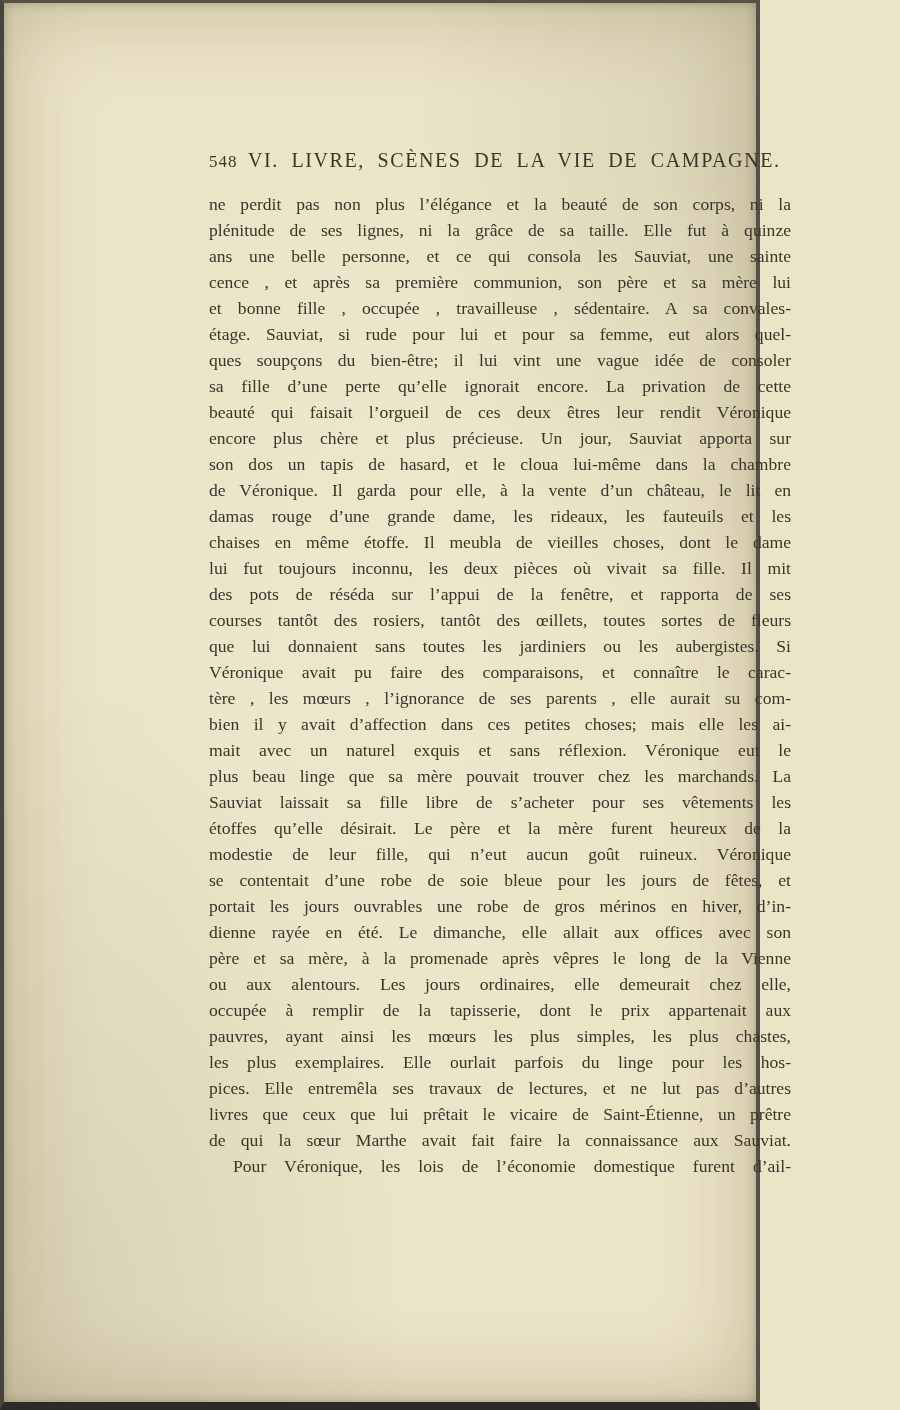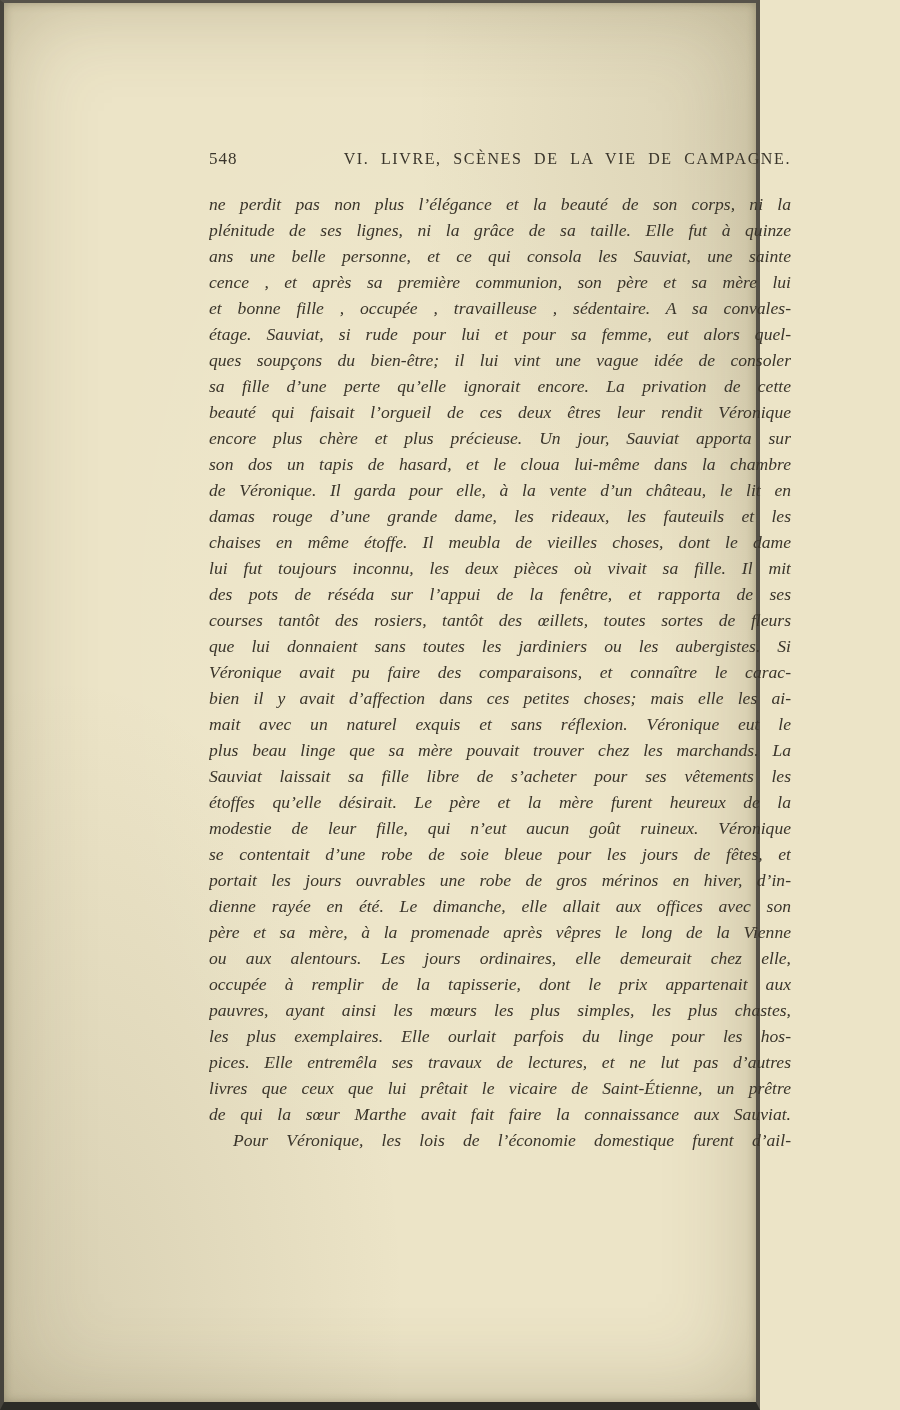--- a/index.html
+++ b/index.html
@@ -47,36 +47,36 @@
     display:flex;
     align-items:baseline;
     color:var(--ink);
   }
   .page-number{
     font-size:17px;
     letter-spacing:1px;
   }
   .running-title{
     flex:1;
-    text-align:right;
-    font-size:16px;
+    text-align:center;
+    font-size:20px;
     letter-spacing:1.6px;
     word-spacing:6px;
     white-space:nowrap;
   }
   .text-block{
     position:absolute;
     top:188px;
     left:205px;
     width:582px;
     color:var(--ink);
     font-size:17.6px;
     line-height:26px;
   }
-  .paragraph{margin:0;font-style:italic;}
+  .paragraph{margin:0;}
   .line{
     text-align:justify;
     text-align-last:justify;
     white-space:normal;
     height:26px;
     overflow:hidden;
   }
   .line.indent{ text-indent:24px; }
 </style>
 </head>
@@ -103,20 +103,21 @@
         <div class="line">encore plus chère et plus précieuse. Un jour, Sauviat apporta sur</div>
         <div class="line">son dos un tapis de hasard, et le cloua lui-même dans la chambre</div>
         <div class="line">de Véronique. Il garda pour elle, à la vente d’un château, le lit en</div>
         <div class="line">damas rouge d’une grande dame, les rideaux, les fauteuils et les</div>
         <div class="line">chaises en même étoffe. Il meubla de vieilles choses, dont le dame</div>
         <div class="line">lui fut toujours inconnu, les deux pièces où vivait sa fille. Il mit</div>
         <div class="line">des pots de réséda sur l’appui de la fenêtre, et rapporta de ses</div>
         <div class="line">courses tantôt des rosiers, tantôt des œillets, toutes sortes de fleurs</div>
         <div class="line">que lui donnaient sans toutes les jardiniers ou les aubergistes. Si</div>
         <div class="line">Véronique avait pu faire des comparaisons, et connaître le carac-</div>
+        <div class="line">tère , les mœurs , l’ignorance de ses parents , elle aurait su com-</div>
         <div class="line">bien il y avait d’affection dans ces petites choses; mais elle les ai-</div>
         <div class="line">mait avec un naturel exquis et sans réflexion. Véronique eut le</div>
         <div class="line">plus beau linge que sa mère pouvait trouver chez les marchands. La</div>
         <div class="line">Sauviat laissait sa fille libre de s’acheter pour ses vêtements les</div>
         <div class="line">étoffes qu’elle désirait. Le père et la mère furent heureux de la</div>
         <div class="line">modestie de leur fille, qui n’eut aucun goût ruineux. Véronique</div>
         <div class="line">se contentait d’une robe de soie bleue pour les jours de fêtes, et</div>
         <div class="line">portait les jours ouvrables une robe de gros mérinos en hiver, d’in-</div>
         <div class="line">dienne rayée en été. Le dimanche, elle allait aux offices avec son</div>
         <div class="line">père et sa mère, à la promenade après vêpres le long de la Vienne</div>

